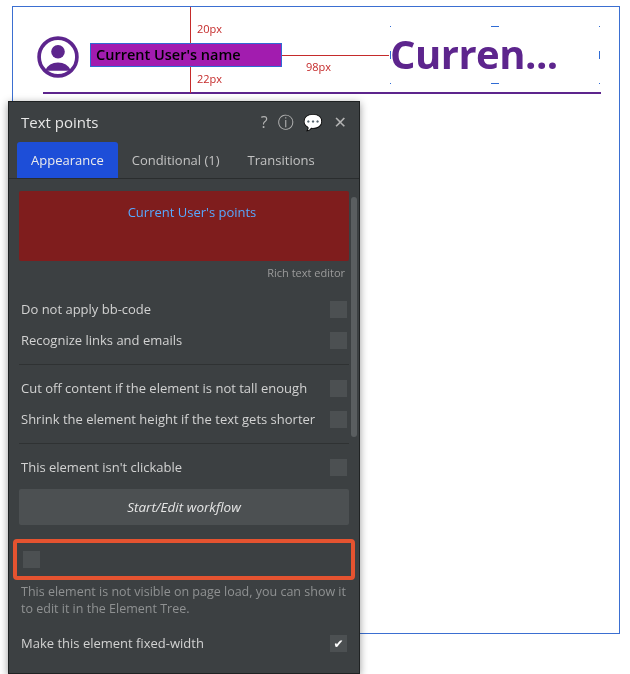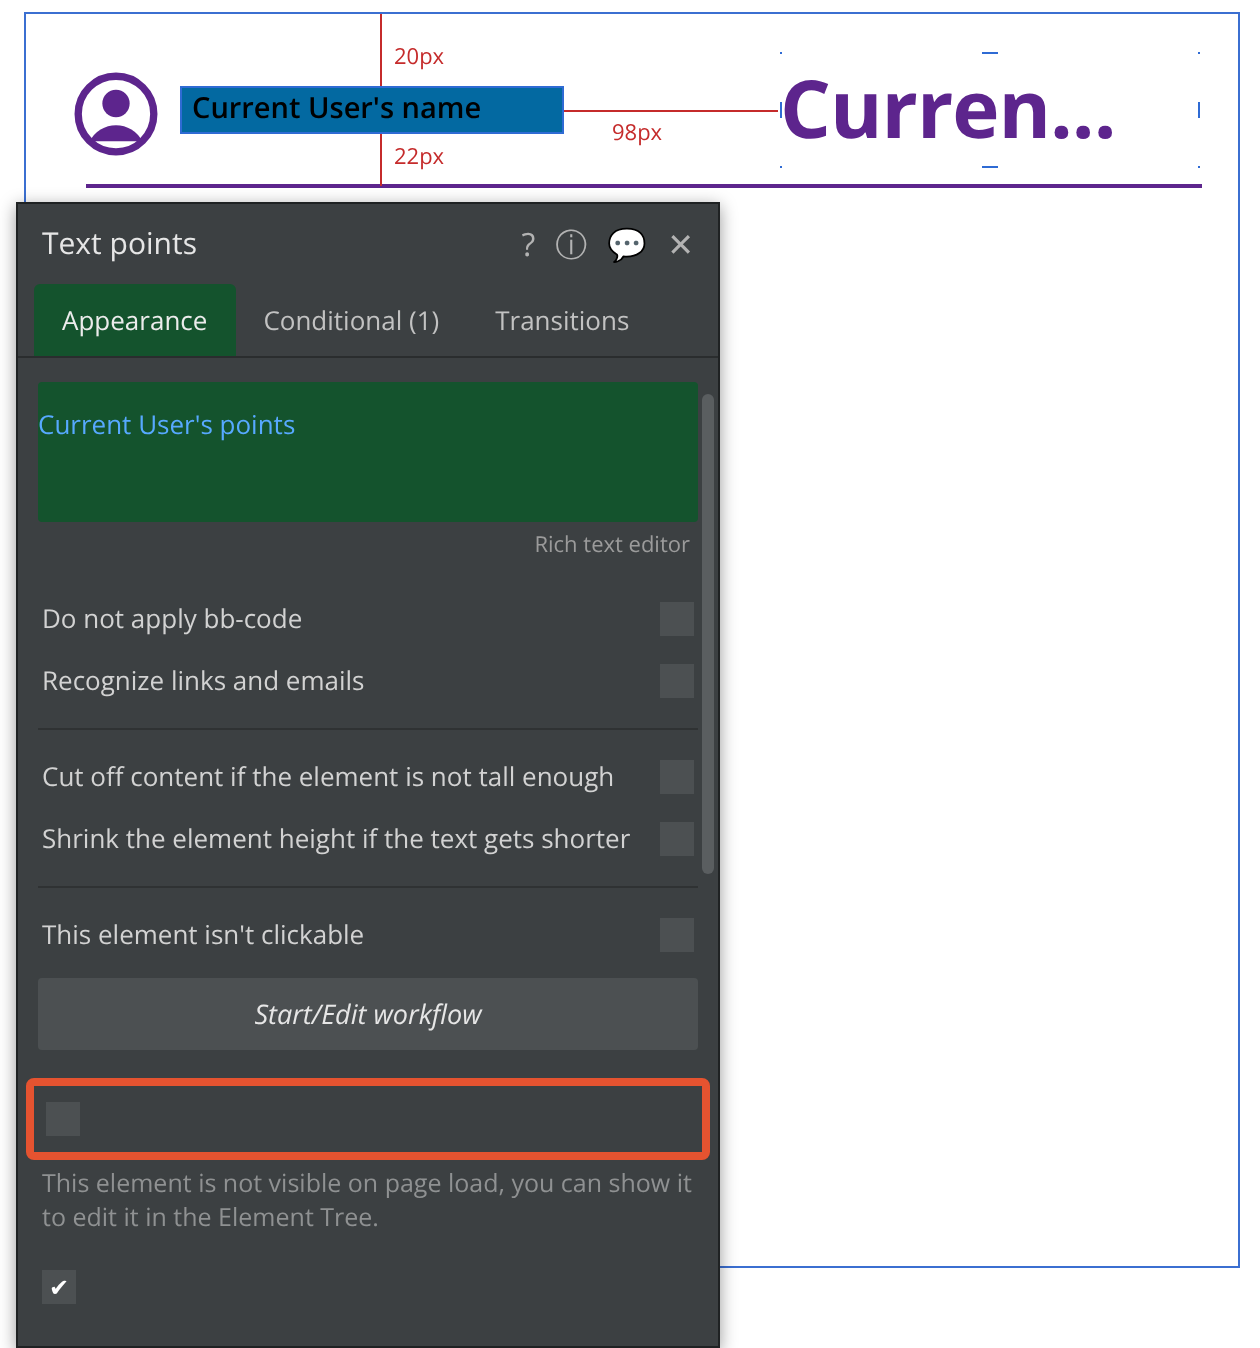--- a/index.html
+++ b/index.html
@@ -31,21 +31,21 @@
   }
   .avatar svg { width: 100%; height: 100%; display: block; }
 
   .name-box {
     position: absolute;
     left: 77px;
     top: 36px;
     width: 192px;
     height: 24px;
     border: 1px solid #2f6bd4;
-    background: #0369a1;
+    background: #a21caf;
     color: #000;
     font-size: 14.5px;
     font-weight: 600;
     padding: 1px 5px;
     line-height: 20px;
   }
 
   .selected-text {
     position: absolute;
     left: 377px;
@@ -134,21 +134,21 @@
     border-bottom: 1px solid #2a2d2e;
   }
   .tab {
     padding: 9px 14px;
     font-size: 13px;
     color: #c2c2c2;
     cursor: pointer;
     border-radius: 3px 3px 0 0;
   }
   .tab.active {
-    background: #14532d;
+    background: #1d4ed8;
     color: #ececec;
     text-align: center;
   }
 
   .panel-body {
     flex: 1;
     overflow-y: auto;
     padding: 12px 10px 20px 10px;
     position: relative;
   }
@@ -158,25 +158,26 @@
     position: absolute;
     right: 2px;
     top: 18px;
     width: 6px;
     height: 240px;
     background: #5a5e60;
     border-radius: 3px;
   }
 
   .rich-box {
-    background: #14532d;
+    background: #7f1d1d;
     border-radius: 2px;
-    padding: 12px 12px 40px 0;
+    padding: 12px 12px 40px 28px;
     margin-bottom: 2px;
     min-height: 56px;
+    text-align: center;
   }
   .rich-expr {
     color: #57a9ff;
     font-size: 13px;
   }
   .rich-caption {
     text-align: right;
     font-size: 11px;
     color: #9b9b9b;
     margin: 4px 4px 14px 0;
@@ -327,16 +328,17 @@
     <div class="wf-button">Start/Edit workflow</div>
 
     <div class="highlight-box">
       <div class="row" style="padding:4px 0;">
         <div class="chk"></div>
       </div>
     </div>
     <div class="helper">This element is not visible on page load, you can show it to edit it in the Element Tree.</div>
 
     <div class="row">
+      <div class="label">Make this element fixed-width</div>
       <div class="chk checked"></div>
     </div>
   </div>
 </div>
 
 </body></html>

